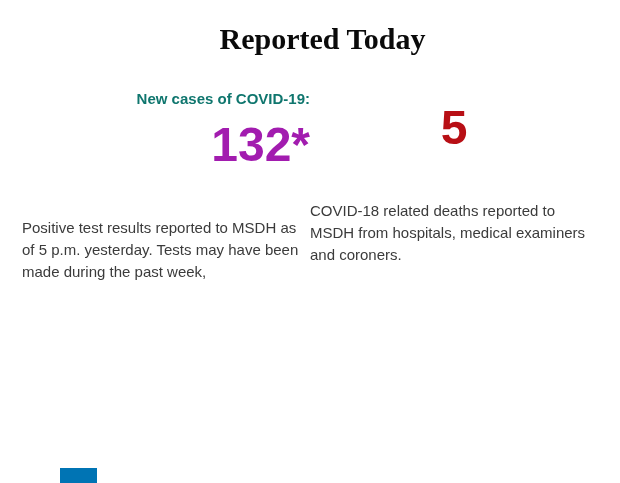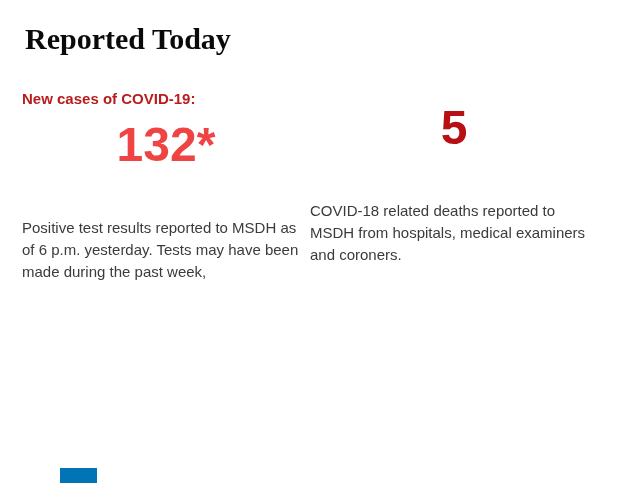--- a/index.html
+++ b/index.html
@@ -33,33 +33,34 @@
     font-weight: bold;
     letter-spacing: 0.3px;
   }
   .section-heading {
     margin: 21px 0 0 25px;
     font-family: "Liberation Serif", "DejaVu Serif", serif;
     font-size: 30px;
     font-weight: bold;
     color: #0a0a0a;
     line-height: 1.2;
+    text-align: center;
   }
   .stats {
     display: flex;
     justify-content: space-between;
     padding: 0 22px;
     margin-top: 33px;
   }
   .stat { width: 296px; }
   .stat-label {
     font-size: 15px;
     font-weight: bold;
-    color: #b91c1c;
-    text-align: left;
+    color: #0f766e;
+    text-align: right;
   }
   .stat-value {
     margin-top: 12px;
     font-size: 48px;
     font-weight: bold;
     text-align: center;
     line-height: 1.1;
   }
   .stat-desc {
     margin-top: 45px;
@@ -83,22 +84,22 @@
 <div class="page">
 
 
   <main>
     <h2 class="section-heading">Reported Today</h2>
 
     <div class="stats">
 
       <div class="stat">
         <div class="stat-label">New cases of COVID-19:</div>
-        <div class="stat-value" style="color: #ef4444;">132*</div>
-        <p class="stat-desc">Positive test results reported to MSDH as of 6 p.m. yesterday. Tests may have been made during the past week,</p>
+        <div class="stat-value" style="color: #a21caf; text-align: right;">132*</div>
+        <p class="stat-desc">Positive test results reported to MSDH as of 5 p.m. yesterday. Tests may have been made during the past week,</p>
       </div>
 
       <div class="stat">
         <div class="stat-value" style="color: rgb(184, 15, 21);">5</div>
         <p class="stat-desc">COVID-18 related deaths reported to MSDH from hospitals, medical examiners and coroners.</p>
       </div>
 
     </div>
   </main>
 

